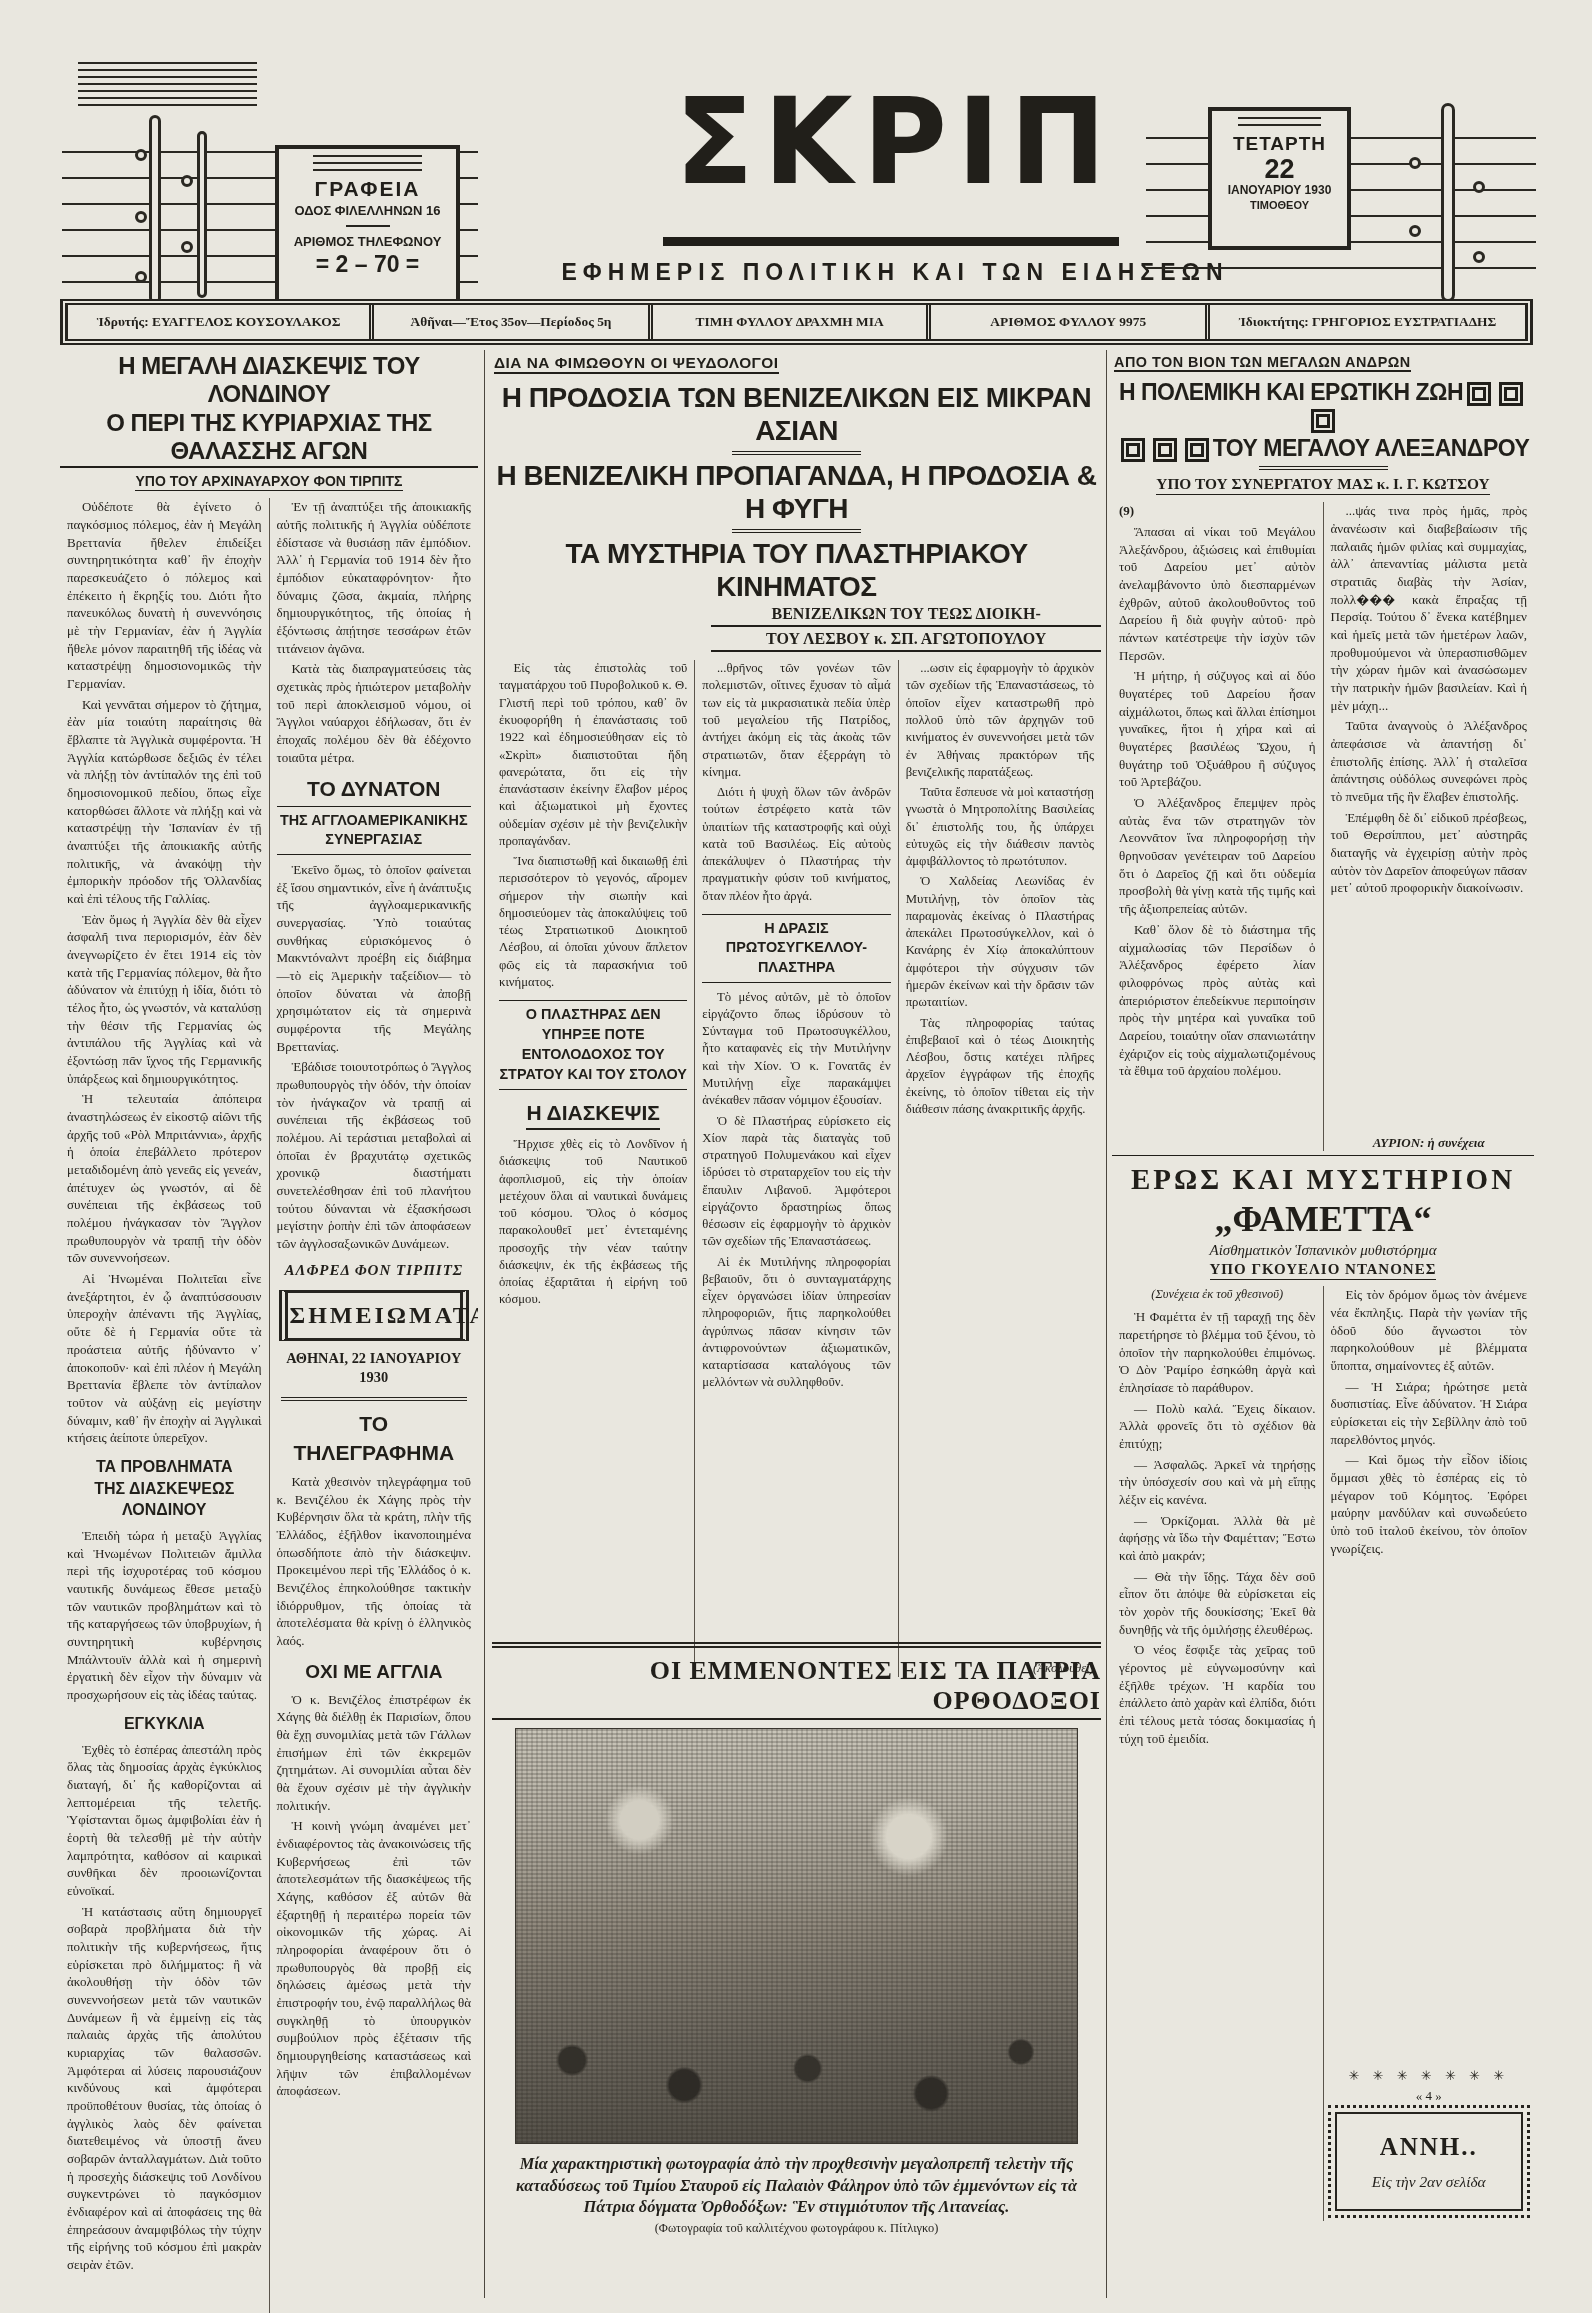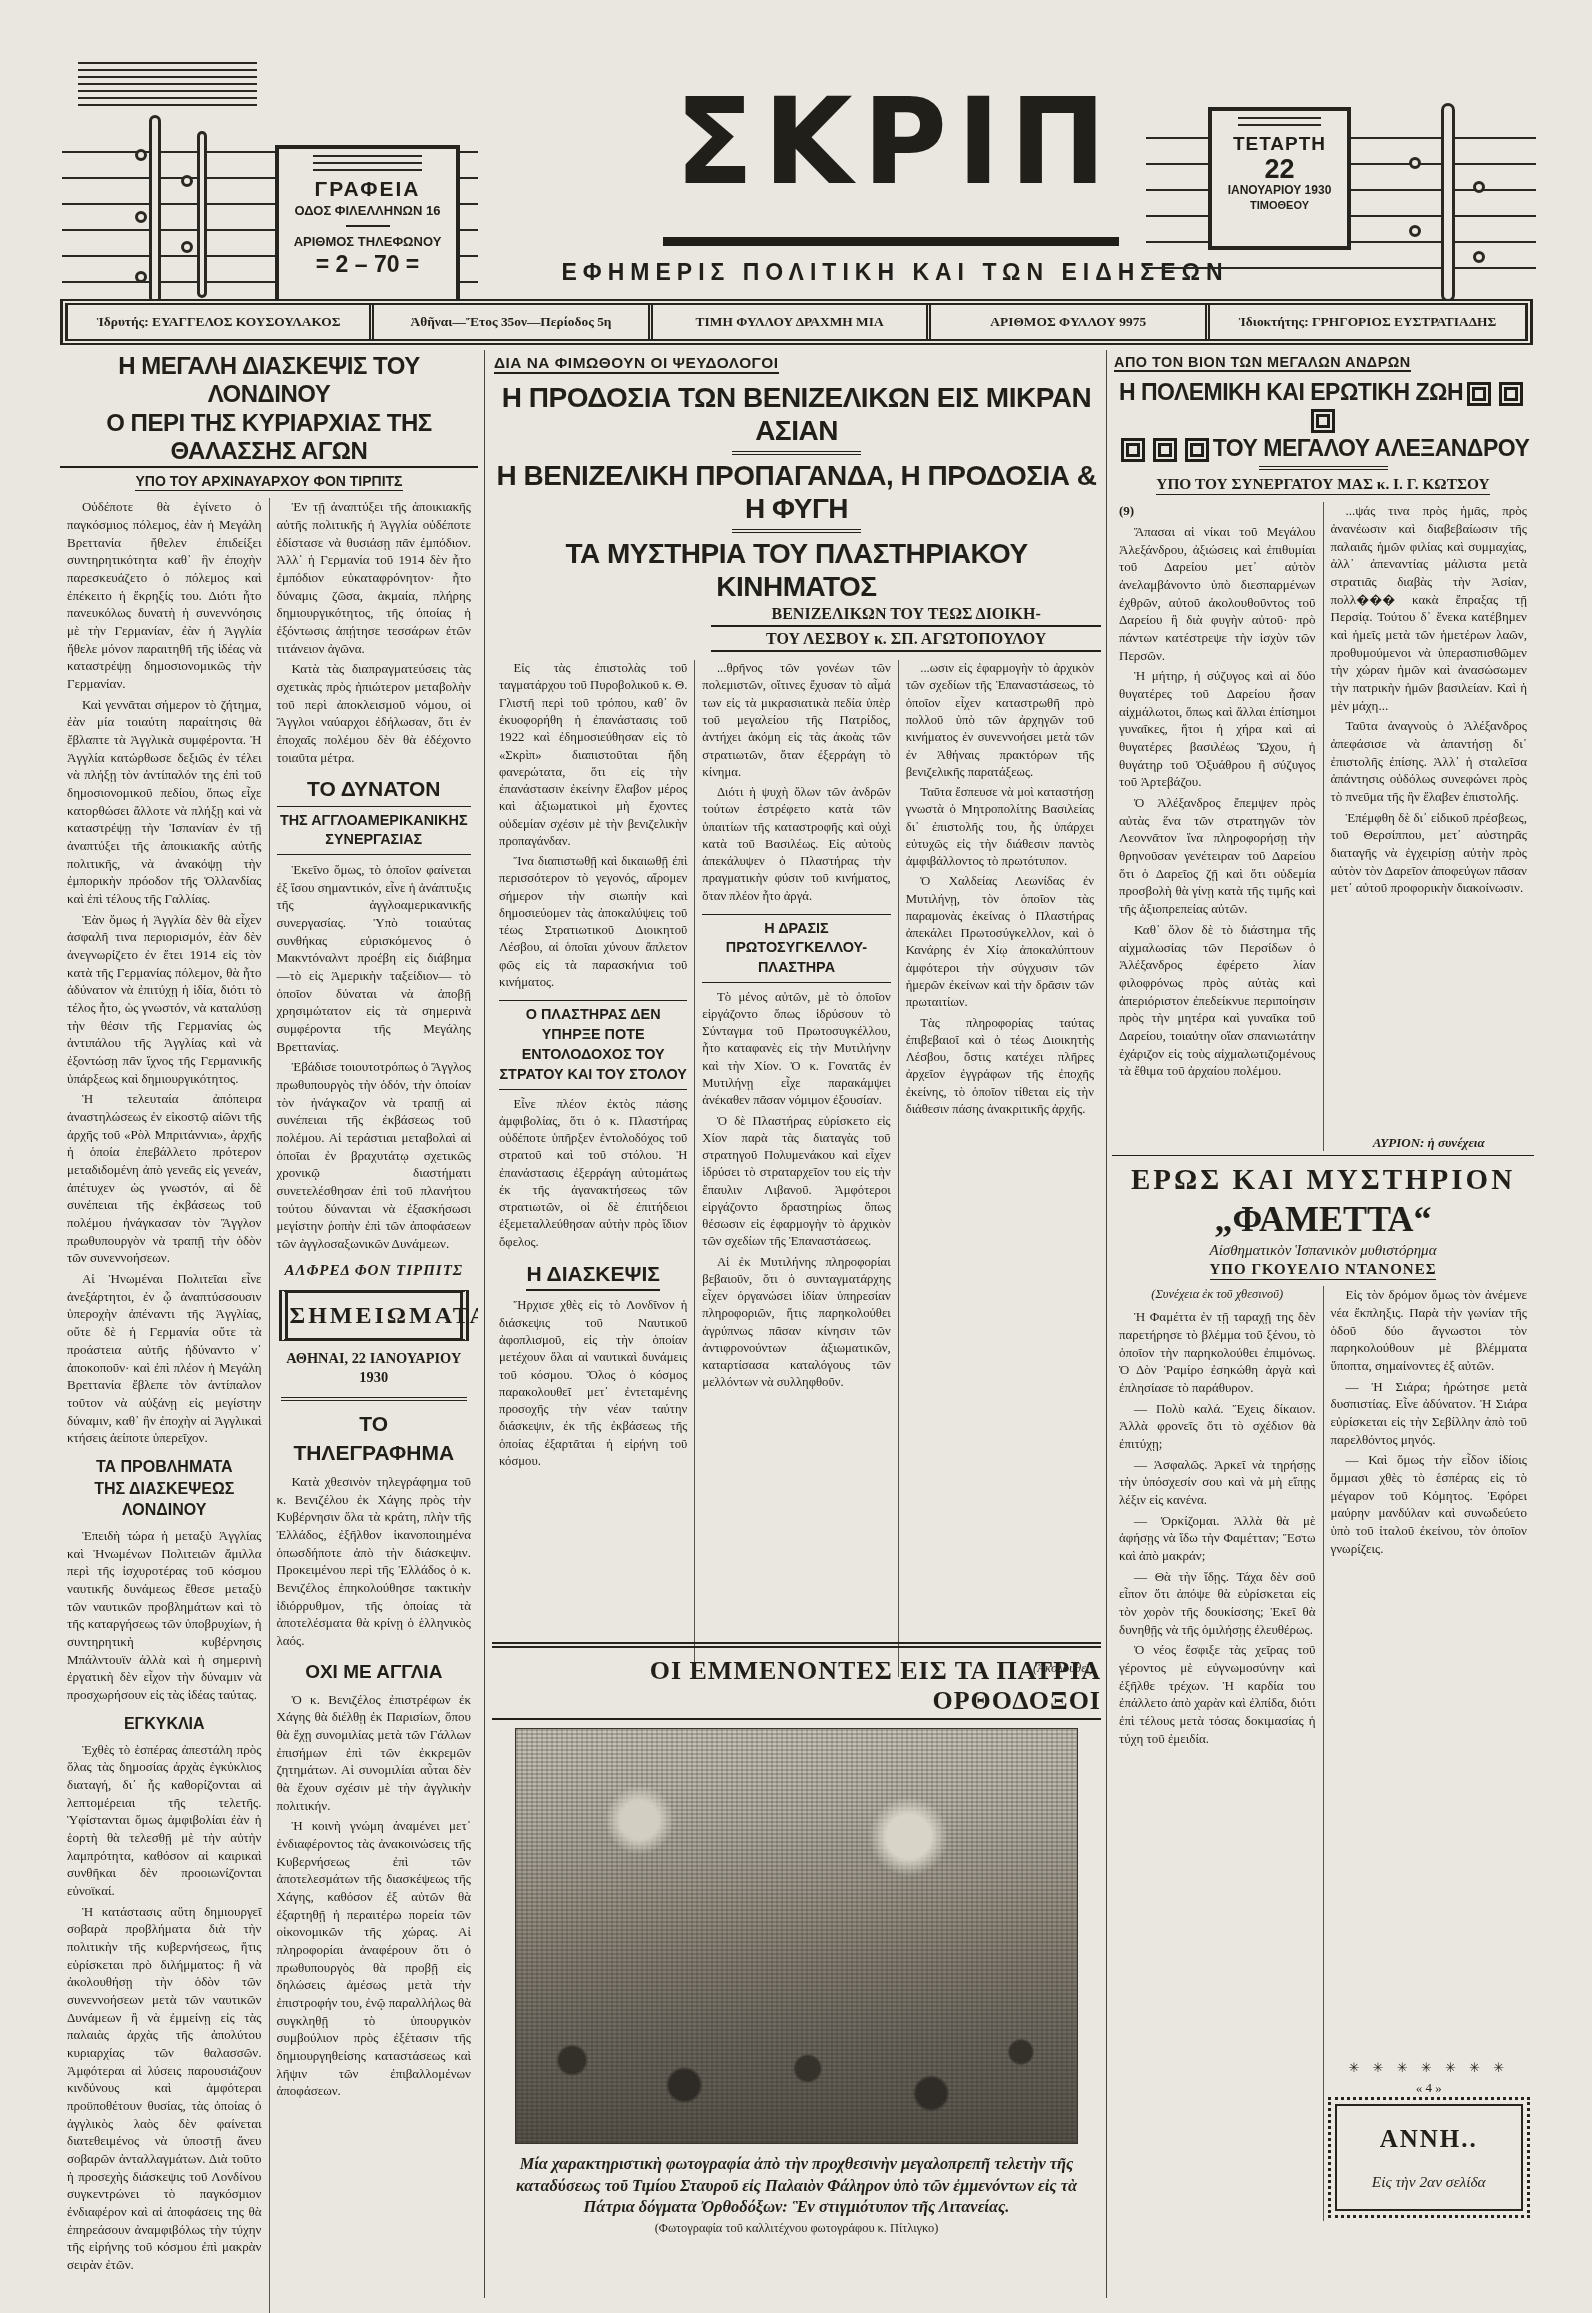--- a/index.html
+++ b/index.html
@@ -70,21 +70,21 @@
   .novel-head{text-align:center;border-top:1.5px solid #211f1a;padding-top:7px;margin-top:4px}
   .novel-title{font-size:29px;letter-spacing:3px;font-weight:bold}
   .novel-name{font-size:36px;font-weight:bold;margin:2px 0}
   .novel-sub{font-style:italic;font-size:15px}
   .novel-by{font-weight:bold;font-size:15px;letter-spacing:1px;margin:2px 0 6px}
   .note{font-style:italic;text-align:center;font-size:12.4px;margin-bottom:5px;text-indent:0}
   .stars{text-align:center;letter-spacing:5px;font-size:13px;margin:8px 0 2px;text-indent:0}
   .fourmark{text-align:center;font-size:13px;margin-bottom:8px;text-indent:0}
   .teaser{margin:6px 4px 10px;border:2px solid #26241f;outline:3px dotted #26241f;outline-offset:4px;padding:16px 8px;text-align:center}
   .teaser .t-name{font-weight:bold;font-size:25px;letter-spacing:2px}
-  .teaser .t-page{font-style:italic;font-size:15.4px;margin-top:16px}
+  .teaser .t-page{font-style:italic;font-size:15.4px;margin-top:8px}
 </style>
 </head>
 <body>
 
 <div class="abs hatch" style="left:78px;top:62px;width:179px;height:46px"></div>
 
 <div class="abs wires" style="left:62px;top:151px;width:416px;height:133px"></div>
 <div class="abs pole" style="left:149px;top:115px;width:12px;height:189px"></div>
 <div class="abs pole" style="left:197px;top:131px;width:10px;height:167px"></div>
 <div class="abs insul" style="left:135px;top:149px"></div>
@@ -180,21 +180,20 @@
   <div class="sub2">
     <div>ΒΕΝΙΖΕΛΙΚΩΝ ΤΟΥ ΤΕΩΣ ΔΙΟΙΚΗ-</div>
     <div>ΤΟΥ ΛΕΣΒΟΥ κ. ΣΠ. ΑΓΩΤΟΠΟΥΛΟΥ</div>
   </div>
   <div class="colset" style="height:1017px">
     <div class="ncol" style="font-size:12.7px">
       <p>Εἰς τὰς ἐπιστολὰς τοῦ ταγματάρχου τοῦ Πυροβολικοῦ κ. Θ. Γλιστῆ περὶ τοῦ τρόπου, καθ᾽ ὃν ἐκυοφορήθη ἡ ἐπανάστασις τοῦ 1922 καὶ ἐδημοσιεύθησαν εἰς τὸ «Σκρὶπ» διαπιστοῦται ἤδη φανερώτατα, ὅτι εἰς τὴν ἐπανάστασιν ἐκείνην ἔλαβον μέρος καὶ ἀξιωματικοὶ μὴ ἔχοντες οὐδεμίαν σχέσιν μὲ τὴν βενιζελικὴν προπαγάνδαν.</p>
       <p>Ἵνα διαπιστωθῇ καὶ δικαιωθῇ ἐπὶ περισσότερον τὸ γεγονός, αἴρομεν σήμερον τὴν σιωπὴν καὶ δημοσιεύομεν τὰς ἀποκαλύψεις τοῦ τέως Στρατιωτικοῦ Διοικητοῦ Λέσβου, αἱ ὁποῖαι χύνουν ἄπλετον φῶς εἰς τὰ παρασκήνια τοῦ κινήματος.</p>
       <div class="sh sh-sm framed" style="margin-bottom:1px;border-bottom:none;padding-bottom:0">Ο ΠΛΑΣΤΗΡΑΣ ΔΕΝ ΥΠΗΡΞΕ ΠΟΤΕ</div>
       <div class="sh sh-sm framed" style="margin-top:0;border-top:none;padding-top:0">ΕΝΤΟΛΟΔΟΧΟΣ ΤΟΥ ΣΤΡΑΤΟΥ ΚΑΙ ΤΟΥ ΣΤΟΛΟΥ</div>
-      <p>Εἶνε πλέον ἐκτὸς πάσης ἀμφιβολίας, ὅτι ὁ κ. Πλαστήρας οὐδέποτε ὑπῆρξεν ἐντολοδόχος τοῦ στρατοῦ καὶ τοῦ στόλου. Ἡ ἐπανάστασις ἐξερράγη αὐτομάτως ἐκ τῆς ἀγανακτήσεως τῶν στρατιωτῶν, οἱ δὲ ἐπιτήδειοι ἐξεμεταλλεύθησαν αὐτὴν πρὸς ἴδιον ὄφελος.</p>
       <div class="sh sh-lg"><span class="ul-ib">Η ΔΙΑΣΚΕΨΙΣ</span></div>
       <p>Ἤρχισε χθὲς εἰς τὸ Λονδῖνον ἡ διάσκεψις τοῦ Ναυτικοῦ ἀφοπλισμοῦ, εἰς τὴν ὁποίαν μετέχουν ὅλαι αἱ ναυτικαὶ δυνάμεις τοῦ κόσμου. Ὅλος ὁ κόσμος παρακολουθεῖ μετ᾽ ἐντεταμένης προσοχῆς τὴν νέαν ταύτην διάσκεψιν, ἐκ τῆς ἐκβάσεως τῆς ὁποίας ἐξαρτᾶται ἡ εἰρήνη τοῦ κόσμου.</p>
     </div>
     <div class="ncol" style="font-size:12.7px">
       <p>...θρῆνος τῶν γονέων τῶν πολεμιστῶν, οἵτινες ἔχυσαν τὸ αἷμά των εἰς τὰ μικρασιατικὰ πεδία ὑπὲρ τοῦ μεγαλείου τῆς Πατρίδος, ἀντήχει ἀκόμη εἰς τὰς ἀκοὰς τῶν στρατιωτῶν, ὅταν ἐξερράγη τὸ κίνημα.</p>
       <p>Διότι ἡ ψυχὴ ὅλων τῶν ἀνδρῶν τούτων ἐστρέφετο κατὰ τῶν ὑπαιτίων τῆς καταστροφῆς καὶ οὐχὶ κατὰ τοῦ Βασιλέως. Εἰς αὐτοὺς ἀπεκάλυψεν ὁ Πλαστήρας τὴν πραγματικὴν φύσιν τοῦ κινήματος, ὅταν πλέον ἦτο ἀργά.</p>
       <div class="sh sh-sm framed">Η ΔΡΑΣΙΣ ΠΡΩΤΟΣΥΓΚΕΛΛΟΥ-ΠΛΑΣΤΗΡΑ</div>
       <p>Τὸ μένος αὐτῶν, μὲ τὸ ὁποῖον εἰργάζοντο ὅπως ἱδρύσουν τὸ Σύνταγμα τοῦ Πρωτοσυγκέλλου, ἦτο καταφανὲς εἰς τὴν Μυτιλήνην καὶ τὴν Χίον. Ὁ κ. Γονατᾶς ἐν Μυτιλήνῃ εἶχε παρακάμψει ἀνέκαθεν πᾶσαν νόμιμον ἐξουσίαν.</p>
       <p>Ὁ δὲ Πλαστήρας εὑρίσκετο εἰς Χίον παρὰ τὰς διαταγὰς τοῦ στρατηγοῦ Πολυμενάκου καὶ εἶχεν ἱδρύσει τὸ στραταρχεῖον του εἰς τὴν ἔπαυλιν Λιβανοῦ. Ἀμφότεροι εἰργάζοντο δραστηρίως ὅπως θέσωσιν εἰς ἐφαρμογὴν τὸ ἀρχικὸν τῶν σχεδίων τῆς Ἐπαναστάσεως.</p>
       <p>Αἱ ἐκ Μυτιλήνης πληροφορίαι βεβαιοῦν, ὅτι ὁ συνταγματάρχης εἶχεν ὀργανώσει ἰδίαν ὑπηρεσίαν πληροφοριῶν, ἥτις παρηκολούθει ἀγρύπνως πᾶσαν κίνησιν τῶν ἀντιφρονούντων ἀξιωματικῶν, καταρτίσασα καταλόγους τῶν μελλόντων νὰ συλληφθοῦν.</p>

